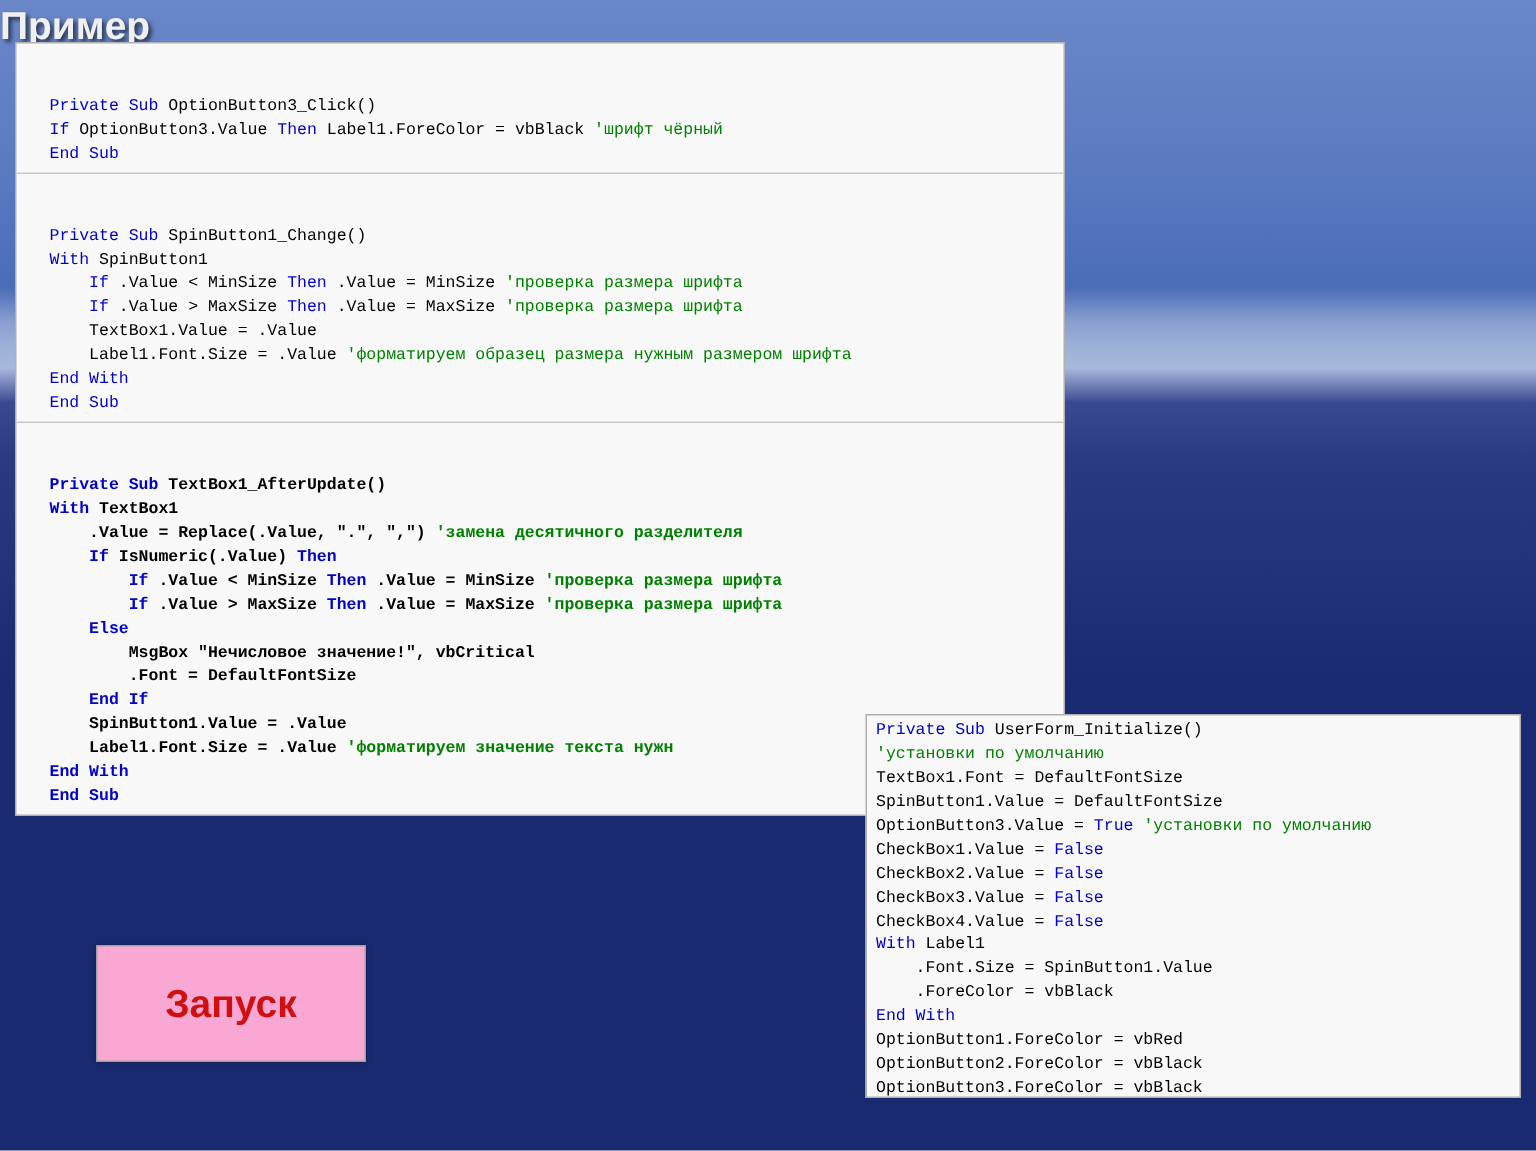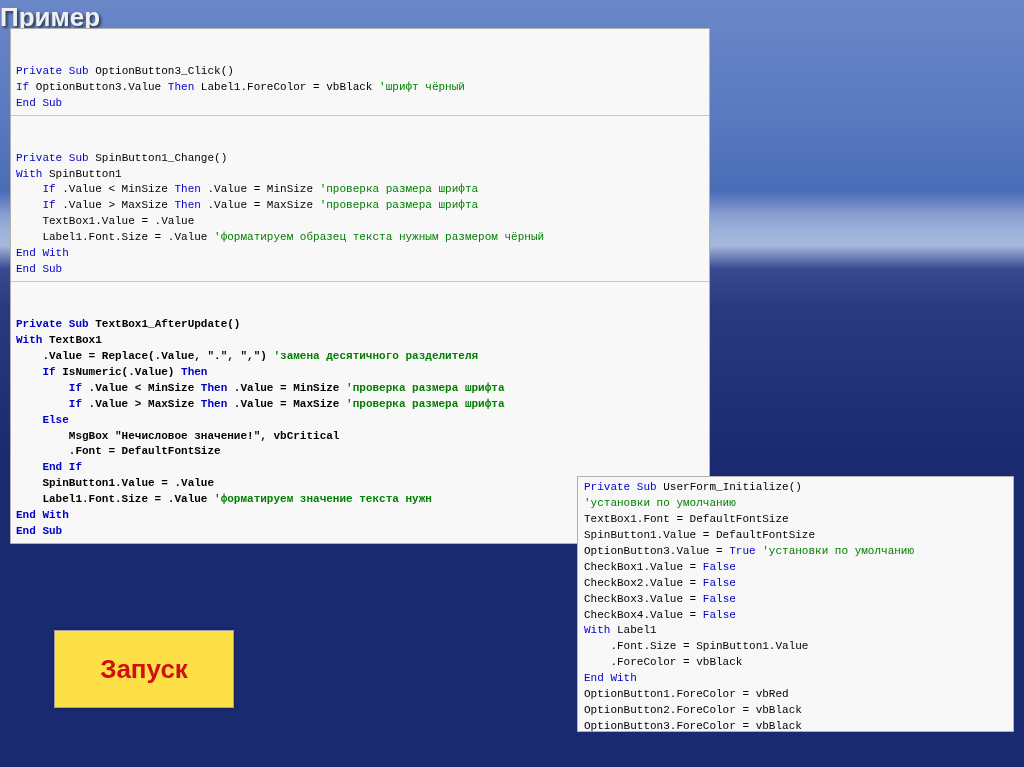--- a/index.html
+++ b/index.html
@@ -35,40 +35,40 @@
     white-space: pre;
     overflow: hidden;
   }
   .code-panel.main {
     left: 10px;
     top: 28px;
     width: 700px;
     height: 516px;
   }
   .code-panel .section {
-    padding: 3px 5px;
+    padding: 3px 22px;
     border-bottom: 1px solid #c8c8c8;
   }
   .code-panel .section:last-child { border-bottom: none; font-weight: bold; }
   .code-panel.secondary {
     left: 577px;
     top: 476px;
     width: 437px;
     height: 256px;
     padding: 3px 6px;
   }
   .kw { color: #0000c8; }
   .cm { color: #008000; }
   .launch-btn {
     position: absolute;
-    left: 54px;
+    left: 64px;
     top: 630px;
     width: 180px;
     height: 78px;
-    background: #fde047;
+    background: #f9a8d4;
     border: 1px solid #a0a0a0;
     font-family: Arial, sans-serif;
     font-size: 26px;
     font-weight: bold;
     color: #d01010;
     display: flex;
     align-items: center;
     justify-content: center;
     box-shadow: 0 0 4px rgba(0,0,0,0.3);
   }
@@ -80,21 +80,21 @@
 
 <div class="code-panel main">
   <div class="section"><span class="kw">Private Sub</span><span> OptionButton3_Click()
 </span><span class="kw">If</span><span> OptionButton3.Value </span><span class="kw">Then</span><span> Label1.ForeColor = vbBlack </span><span class="cm">'шрифт чёрный</span><span>
 </span><span class="kw">End Sub</span></div>
   <div class="section"><span class="kw">Private Sub</span><span> SpinButton1_Change()
 </span><span class="kw">With</span><span> SpinButton1
 </span><span>    </span><span class="kw">If</span><span> .Value &lt; MinSize </span><span class="kw">Then</span><span> .Value = MinSize </span><span class="cm">'проверка размера шрифта</span><span>
 </span><span>    </span><span class="kw">If</span><span> .Value &gt; MaxSize </span><span class="kw">Then</span><span> .Value = MaxSize </span><span class="cm">'проверка размера шрифта</span><span>
 </span><span>    TextBox1.Value = .Value
-</span><span>    Label1.Font.Size = .Value </span><span class="cm">'форматируем образец текста нужным размером чёрный</span><span>
+</span><span>    Label1.Font.Size = .Value </span><span class="cm">'форматируем образец размера нужным размером шрифта</span><span>
 </span><span class="kw">End With</span><span>
 </span><span class="kw">End Sub</span></div>
   <div class="section"><span class="kw">Private Sub</span><span> TextBox1_AfterUpdate()
 </span><span class="kw">With</span><span> TextBox1
 </span><span>    .Value = Replace(.Value, ".", ",") </span><span class="cm">'замена десятичного разделителя</span><span>
 </span><span>    </span><span class="kw">If</span><span> IsNumeric(.Value) </span><span class="kw">Then</span><span>
 </span><span>        </span><span class="kw">If</span><span> .Value &lt; MinSize </span><span class="kw">Then</span><span> .Value = MinSize </span><span class="cm">'проверка размера шрифта</span><span>
 </span><span>        </span><span class="kw">If</span><span> .Value &gt; MaxSize </span><span class="kw">Then</span><span> .Value = MaxSize </span><span class="cm">'проверка размера шрифта</span><span>
 </span><span>    </span><span class="kw">Else</span><span>
 </span><span>        MsgBox "Нечисловое значение!", vbCritical

